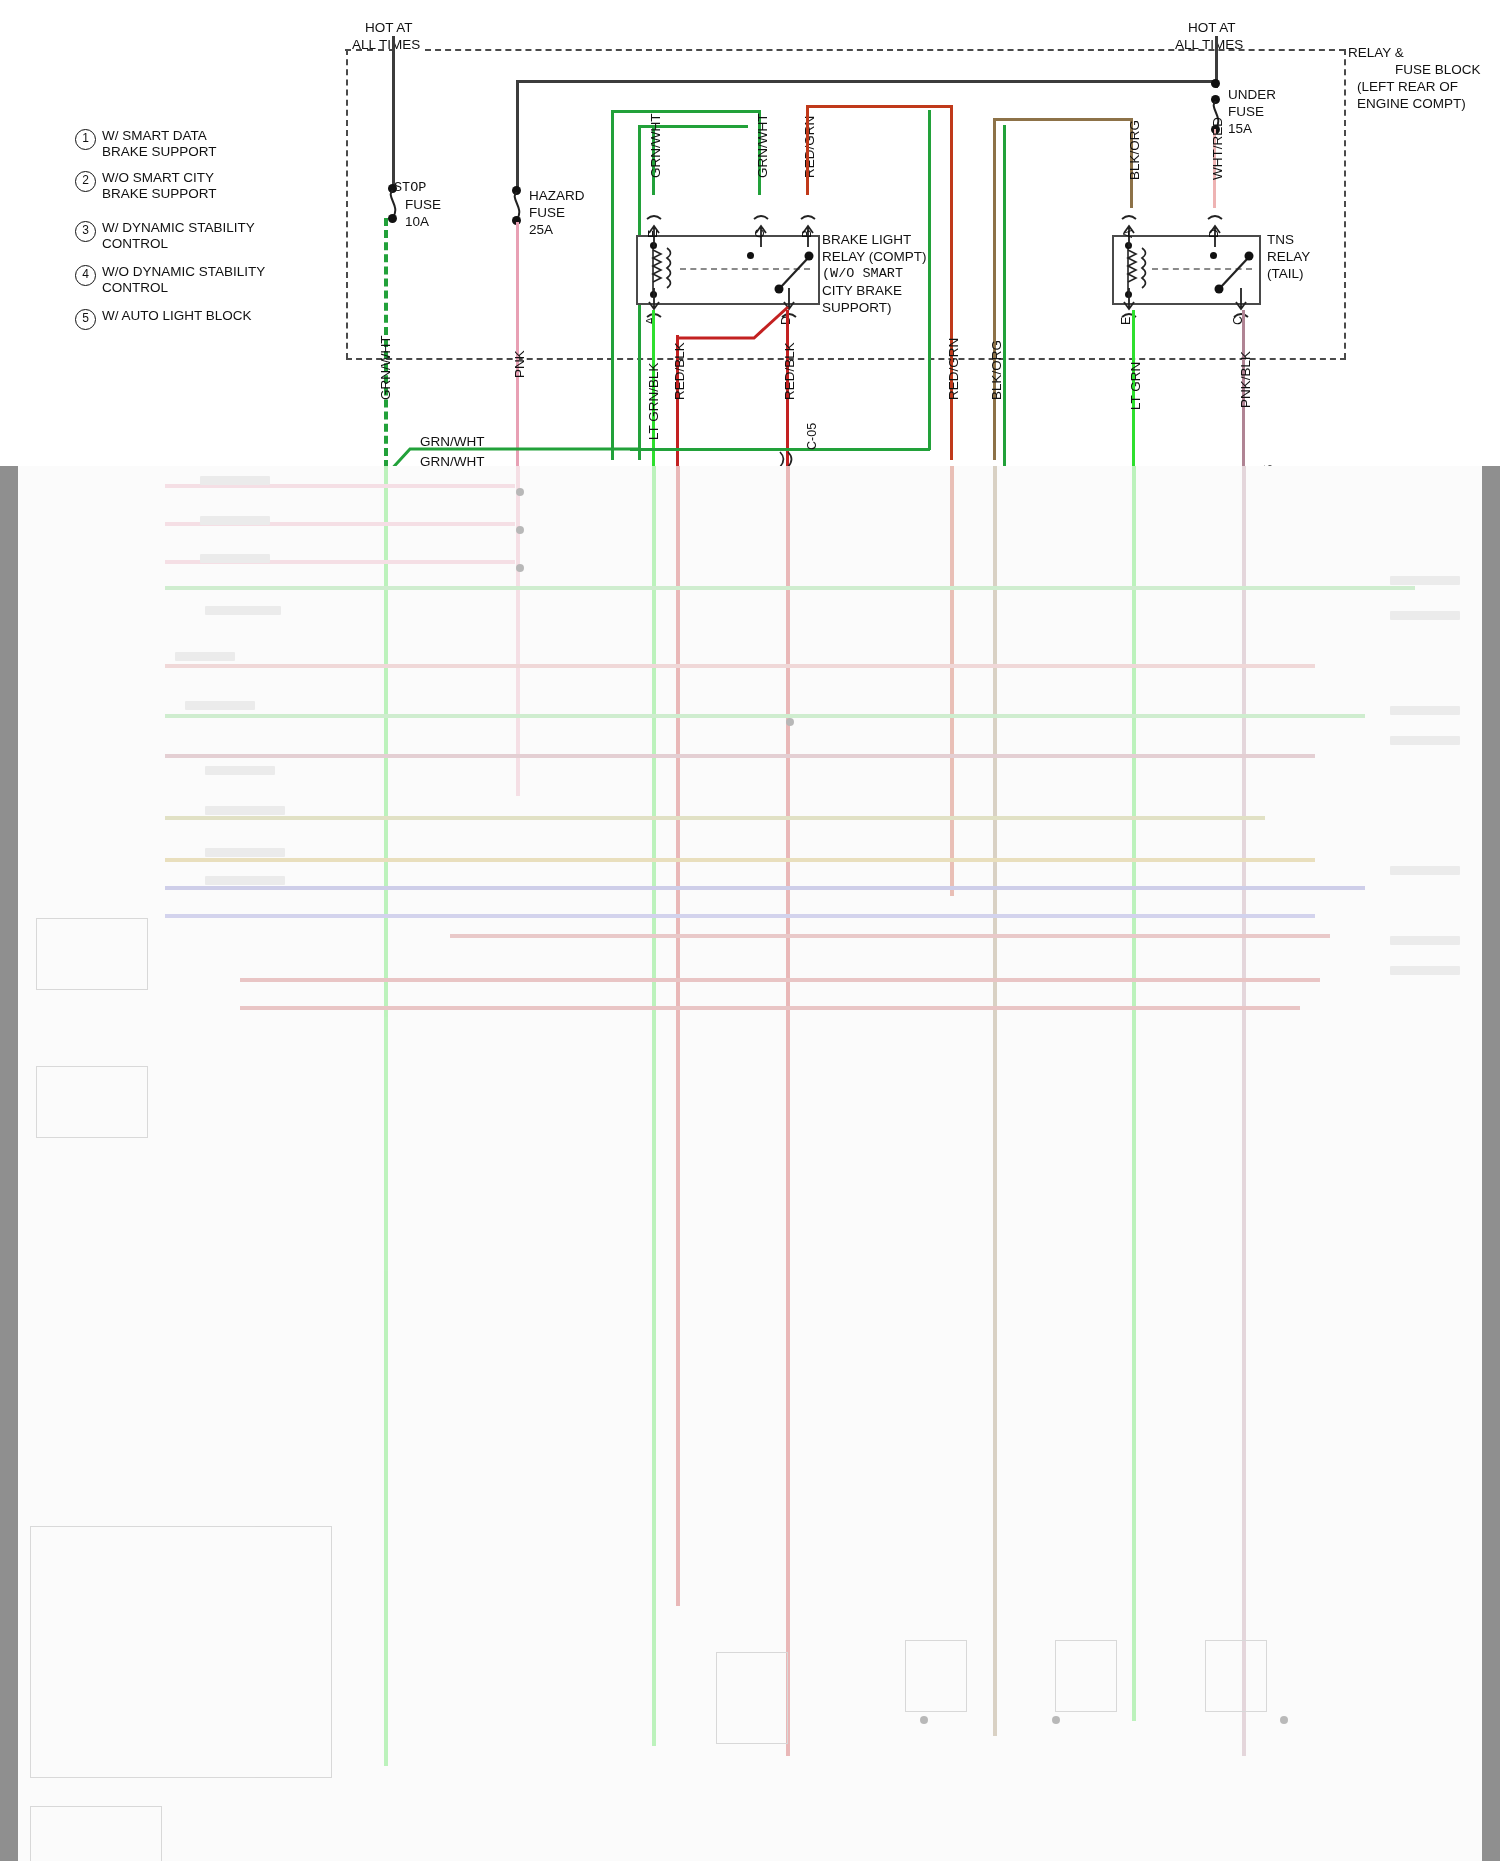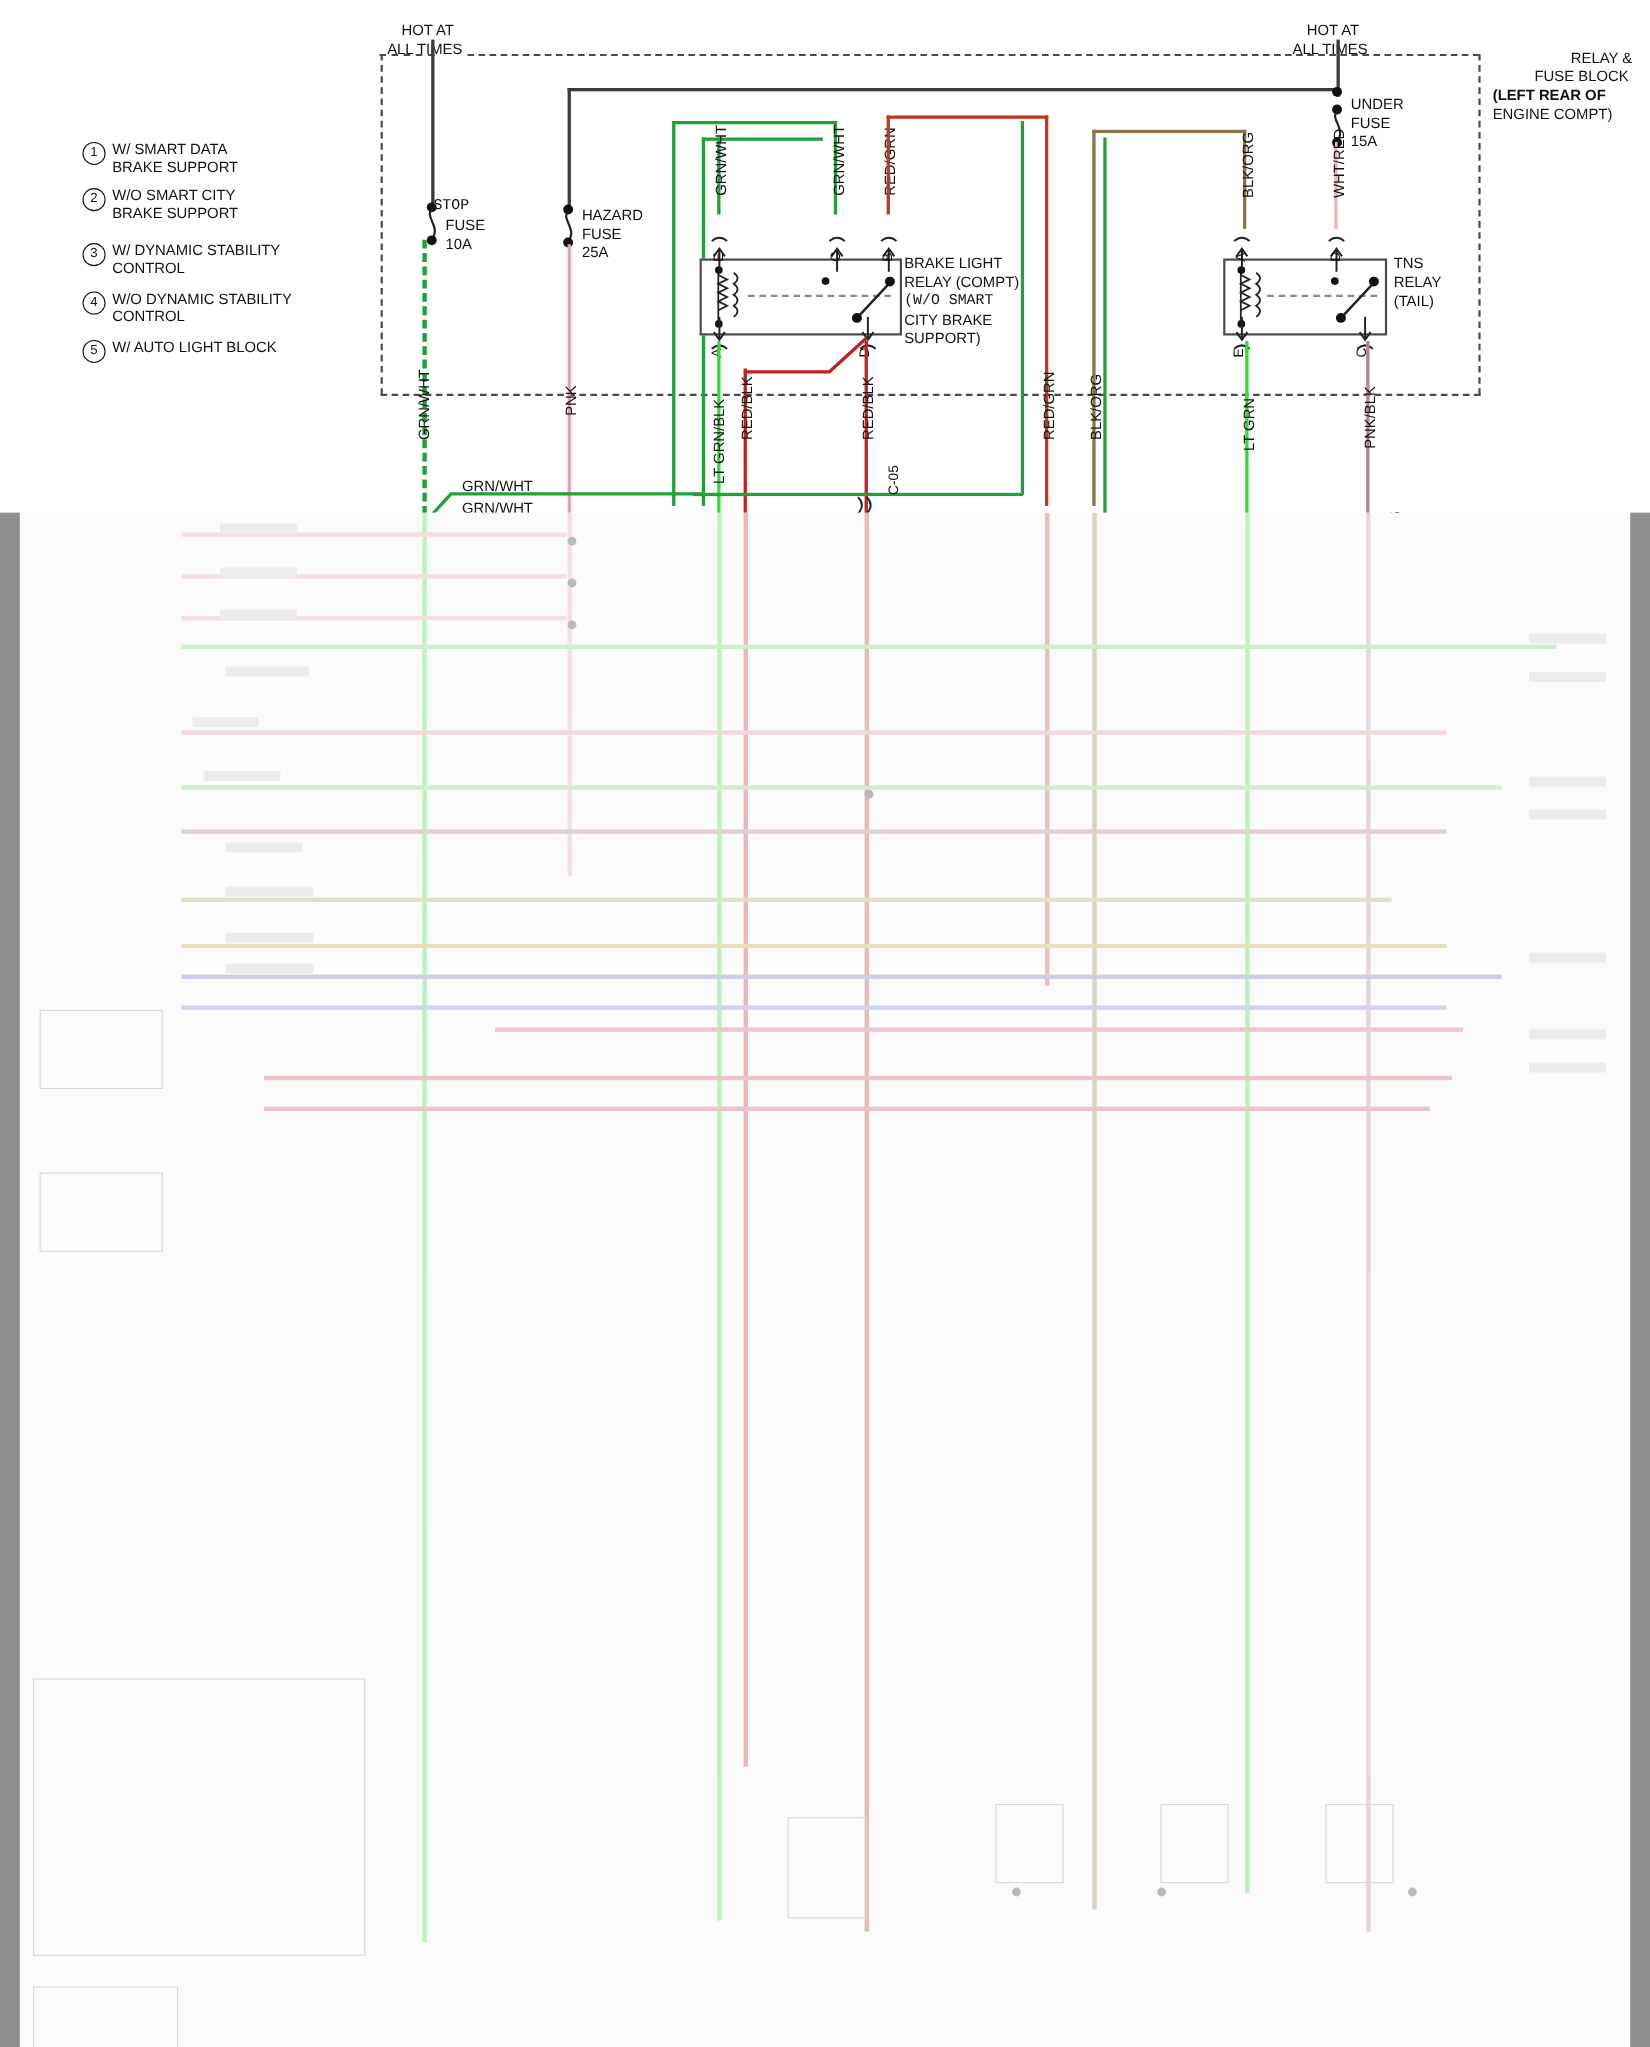--- a/index.html
+++ b/index.html
@@ -89,23 +89,23 @@
       <div class="txt t13" style="left:32px;top:3px;">W/ AUTO LIGHT BLOCK</div>
     </div>
   </div>
 
   <div class="dash-h" style="left:345px;top:49px;width:50px;"></div>
   <div class="dash-h" style="left:425px;top:49px;width:920px;"></div>
   <div class="dash-v" style="left:346px;top:49px;height:310px;"></div>
   <div class="dash-v" style="left:1344px;top:49px;height:310px;"></div>
   <div class="dash-h" style="left:346px;top:358px;width:1000px;"></div>
 
-  <div class="txt t13" style="left:1428px;top:45px;">RELAY &amp;</div>
+  <div class="txt t13" style="left:1348px;top:45px;">RELAY &amp;</div>
   <div class="txt t13" style="left:1395px;top:62px;">FUSE BLOCK</div>
-  <div class="txt t13" style="left:1357px;top:79px;font-weight:bold;">(LEFT REAR OF</div>
+  <div class="txt t13" style="left:1357px;top:79px;">(LEFT REAR OF</div>
   <div class="txt t13" style="left:1357px;top:96px;">ENGINE COMPT)</div>
 
   <div class="txt t13" style="left:365px;top:20px;">HOT AT</div>
   <div class="txt t13" style="left:352px;top:37px;">ALL TIMES</div>
   <div class="txt t13" style="left:1188px;top:20px;">HOT AT</div>
   <div class="txt t13" style="left:1175px;top:37px;">ALL TIMES</div>
 
   <div class="w wv blk" style="left:392px;top:36px;height:152px;"></div>
 
   <div class="w wh blk" style="left:516px;top:80px;width:700px;"></div>

